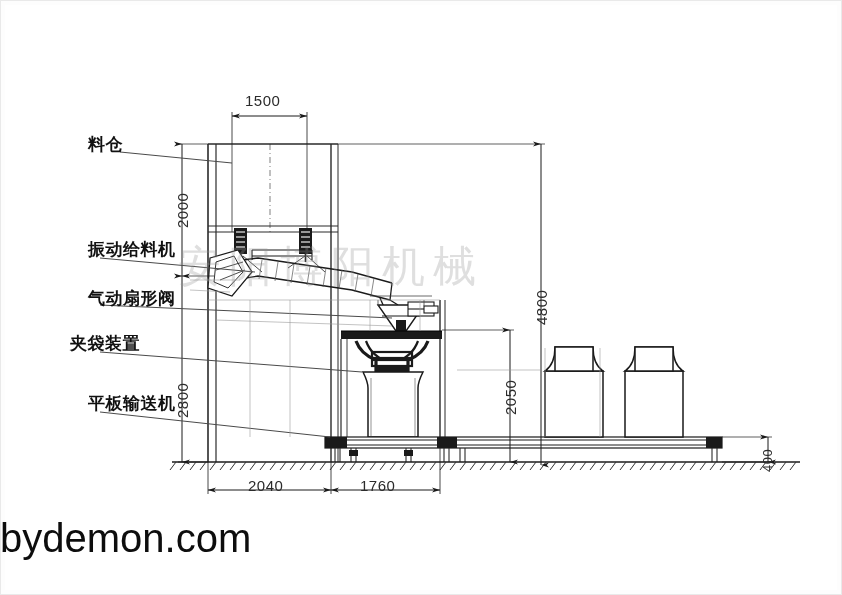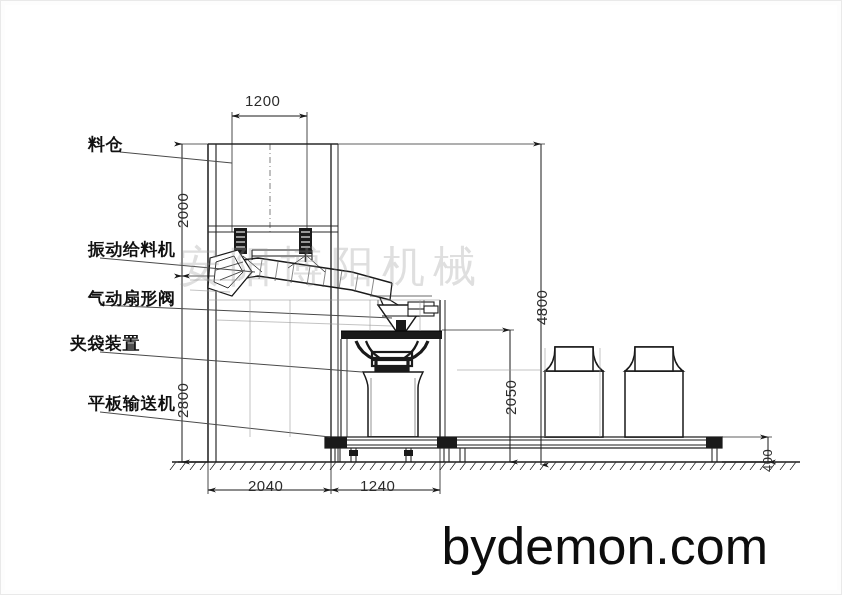--- a/index.html
+++ b/index.html
@@ -38,23 +38,23 @@
     font-family:"DejaVu Sans","Liberation Sans",sans-serif;
     font-size:43px;
     color:rgba(150,150,150,0.30);
     letter-spacing:8px;
     white-space:nowrap;
     font-weight:500;
   }
   #sitetext{
     position:absolute;
     left:0;top:516px;width:768px;
-    text-align:right;
+    text-align:left;
     font-family:"Liberation Sans","DejaVu Sans",sans-serif;
-    font-size:52px;
+    font-size:40px;
     color:#0d0d0d;
     letter-spacing:0px;
   }
 </style>
 </head>
 <body>
 
 <div id="frame"></div>
 
 <svg id="canvas" viewBox="0 0 842 595" xmlns="http://www.w3.org/2000/svg">
@@ -374,23 +374,23 @@
     <line x1="600" y1="348" x2="600" y2="437"></line>
   </g>
 </svg>
 
 <div class="lbl cnlbl" style="left:88px;top:133px;">料仓</div>
 <div class="lbl cnlbl" style="left:88px;top:238px;">振动给料机</div>
 <div class="lbl cnlbl" style="left:88px;top:287px;">气动扇形阀</div>
 <div class="lbl cnlbl" style="left:70px;top:332px;">夹袋装置</div>
 <div class="lbl cnlbl" style="left:88px;top:392px;">平板输送机</div>
 
-<div class="dim" style="left:245px;top:92px;">1200</div>
+<div class="dim" style="left:245px;top:92px;">1500</div>
 <div class="dim" style="left:248px;top:477px;">2040</div>
-<div class="dim" style="left:360px;top:477px;">1240</div>
+<div class="dim" style="left:360px;top:477px;">1760</div>
 <div class="dim dimv" style="left:174px;top:228px;">2000</div>
 <div class="dim dimv" style="left:174px;top:418px;">2800</div>
 <div class="dim dimv" style="left:502px;top:415px;">2050</div>
 <div class="dim dimv" style="left:533px;top:325px;">4800</div>
 <div class="dim dimv" style="left:760px;top:472px;font-size:13px;">400</div>
 
 <div class="wm" style="left:178px;top:238px;">安阳博阳机械</div>
 
 <div id="sitetext">bydemon.com</div>
 

